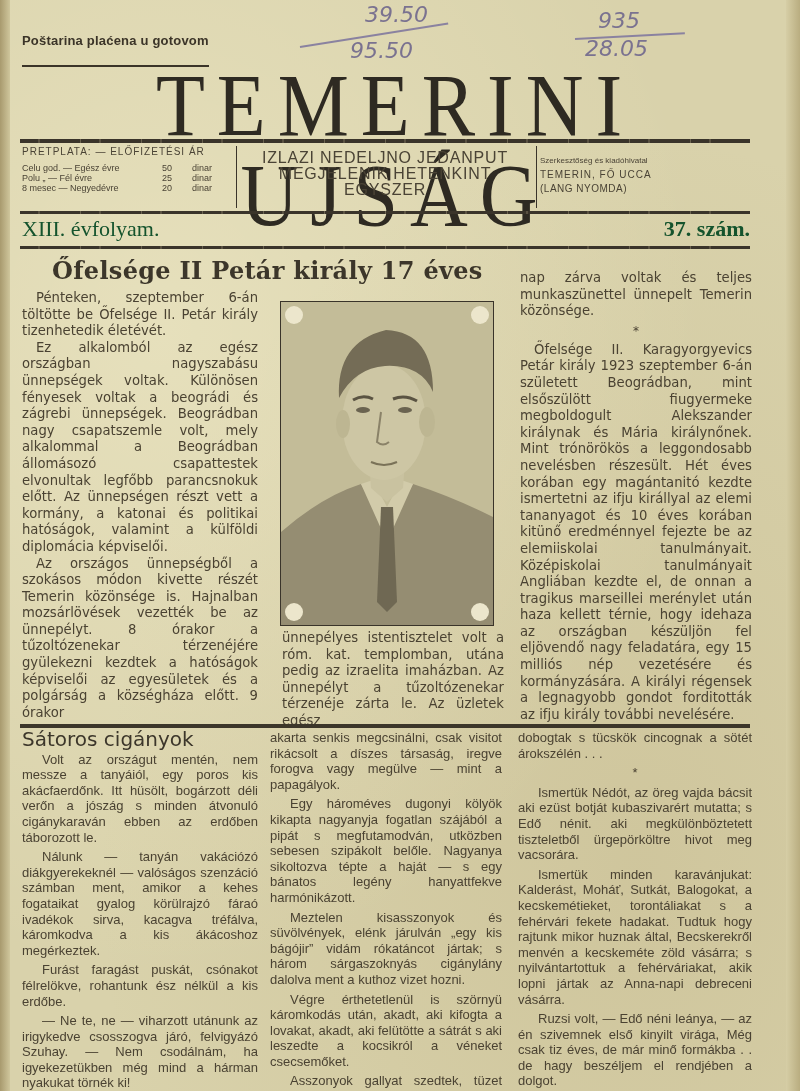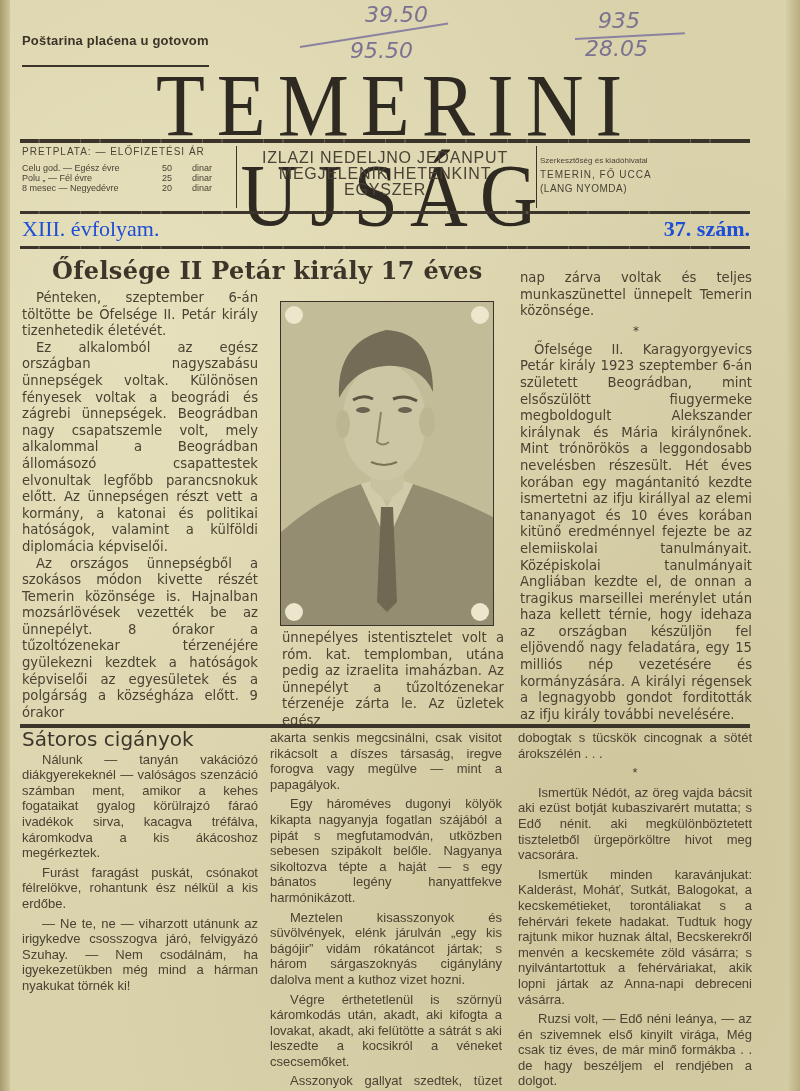--- a/index.html
+++ b/index.html
@@ -41,21 +41,21 @@
   .infobox { position:absolute; top:146px; height:64px; font-family:"Liberation Sans", sans-serif; color:#4a4335; }
   .vsep { position:absolute; top:146px; width:1px; height:62px; background:#3a342a; }
   .sub-head { font-size:10px; letter-spacing:1px; }
   .sub-row { font-size:9px; display:flex; line-height:10px; }
   .sub-row span { display:inline-block; }
   .center-info { text-align:center; font-size:16px; letter-spacing:0.8px; line-height:16px; }
   .right-info { text-align:left; line-height:14px; }
 
   .dateline {
     position:absolute; top:215px; left:22px; width:728px; height:28px;
-    font-family:"Liberation Serif", serif; font-size:22px; color:#1d4ed8;
+    font-family:"Liberation Serif", serif; font-size:22px; color:#14532d;
     display:flex; justify-content:space-between; align-items:center;text-align:right;
   }
   .dateline .num { font-weight:bold; }
 
   .col { position:absolute; font-family:"DejaVu Sans", sans-serif; font-size:13.2px; line-height:16.6px; color:#4a4232; text-align:justify; }
   .col p { margin:0; text-indent:14px; }
   .col p.noind { text-indent:0; }
   .col .star { text-align:center; text-indent:0; font-size:12px; line-height:14px; margin:4px 0; }
 
   .headline {
@@ -180,20 +180,21 @@
 <div class="col" style="left:520px;top:270px;width:232px;">
   <p class="noind">nap zárva voltak és teljes munkaszünettel ünnepelt Temerin közönsége.</p>
   <p class="star">*</p>
   <p>Őfelsége II. Karagyorgyevics Petár király 1923 szeptember 6-án született Beográdban, mint elsőszülött fiugyermeke megboldogult Alekszander királynak és Mária királynőnek. Mint trónörökös a leggondosabb nevelésben részesült. Hét éves korában egy magántanitó kezdte ismertetni az ifju királlyal az elemi tananyagot és 10 éves korában kitünő eredménnyel fejezte be az elemiiskolai tanulmányait. Középiskolai tanulmányait Angliában kezdte el, de onnan a tragikus marseillei merénylet után haza kellett térnie, hogy idehaza az országban készüljön fel eljövendő nagy feladatára, egy 15 milliós nép vezetésére és kormányzására. A királyi régensek a legnagyobb gondot forditották az ifju király további nevelésére.</p>
 </div>
 
 <div class="bottomrule"></div>
 
 <div class="col2" style="position:absolute;left:22px;top:730px;width:236px;text-align:justify;">
   <div class="sect-title">Sátoros cigányok</div>
+  <p>Volt az országut mentén, nem messze a tanyáiól, egy poros kis akácfaerdőnk. Itt hüsölt, bogárzott déli verőn a jószág s minden átvonuló cigánykaraván ebben az erdőben táborozott le.</p>
   <p>Nálunk — tanyán vakációzó diákgyerekeknél — valóságos szenzáció számban ment, amikor a kehes fogataikat gyalog körülrajzó fáraó ivadékok sirva, kacagva tréfálva, káromkodva a kis ákácoshoz megérkeztek.</p>
   <p>Furást faragást puskát, csónakot félrelökve, rohantunk ész nélkül a kis erdőbe.</p>
   <p>— Ne te, ne — viharzott utánunk az irigykedve csosszogva járó, felvigyázó Szuhay. — Nem csodálnám, ha igyekezetükben még mind a hárman nyakukat törnék ki!</p>
 
 </div>
 
 <div class="col2" style="position:absolute;left:270px;top:730px;width:232px;text-align:justify;">
   <p class="cont">akarta senkis megcsinálni, csak visitot rikácsolt a díszes társaság, iregve forogva vagy megülve — mint a papagályok.</p>
   <p>Egy hároméves dugonyi kölyök kikapta nagyanyja fogatlan szájából a pipát s megfutamodván, utközben sebesen szipákolt belőle. Nagyanya sikoltozva tépte a haját — s egy bánatos legény hanyattfekve harmónikázott.</p>
   <p>Meztelen kisasszonyok és süvölvények, elénk járulván „egy kis bágójir” vidám rókatáncot jártak; s három sárgaszoknyás cigánylány dalolva ment a kuthoz vizet hozni.</p>

